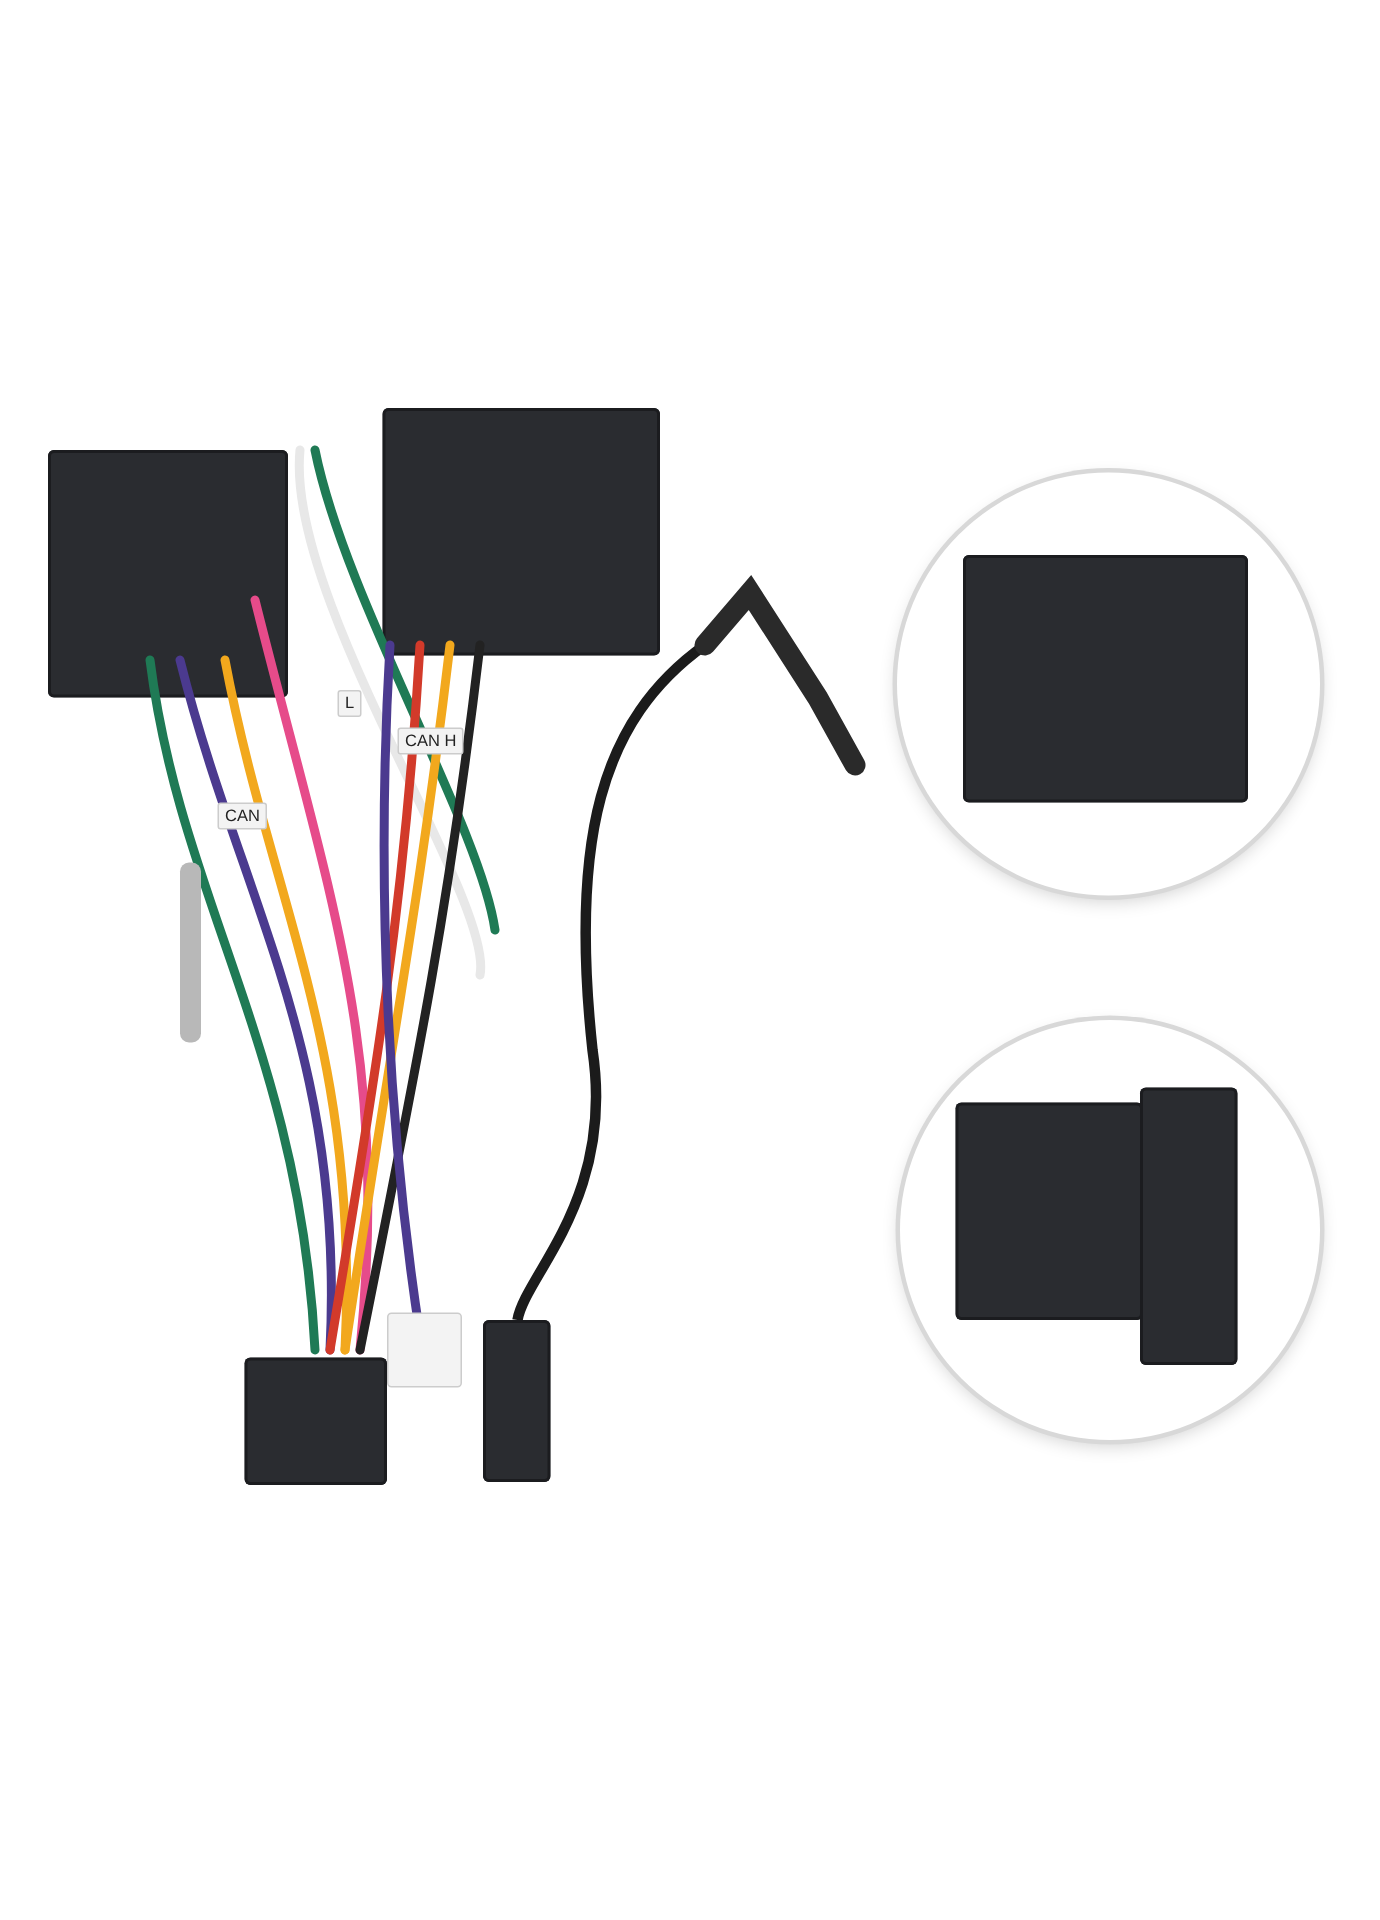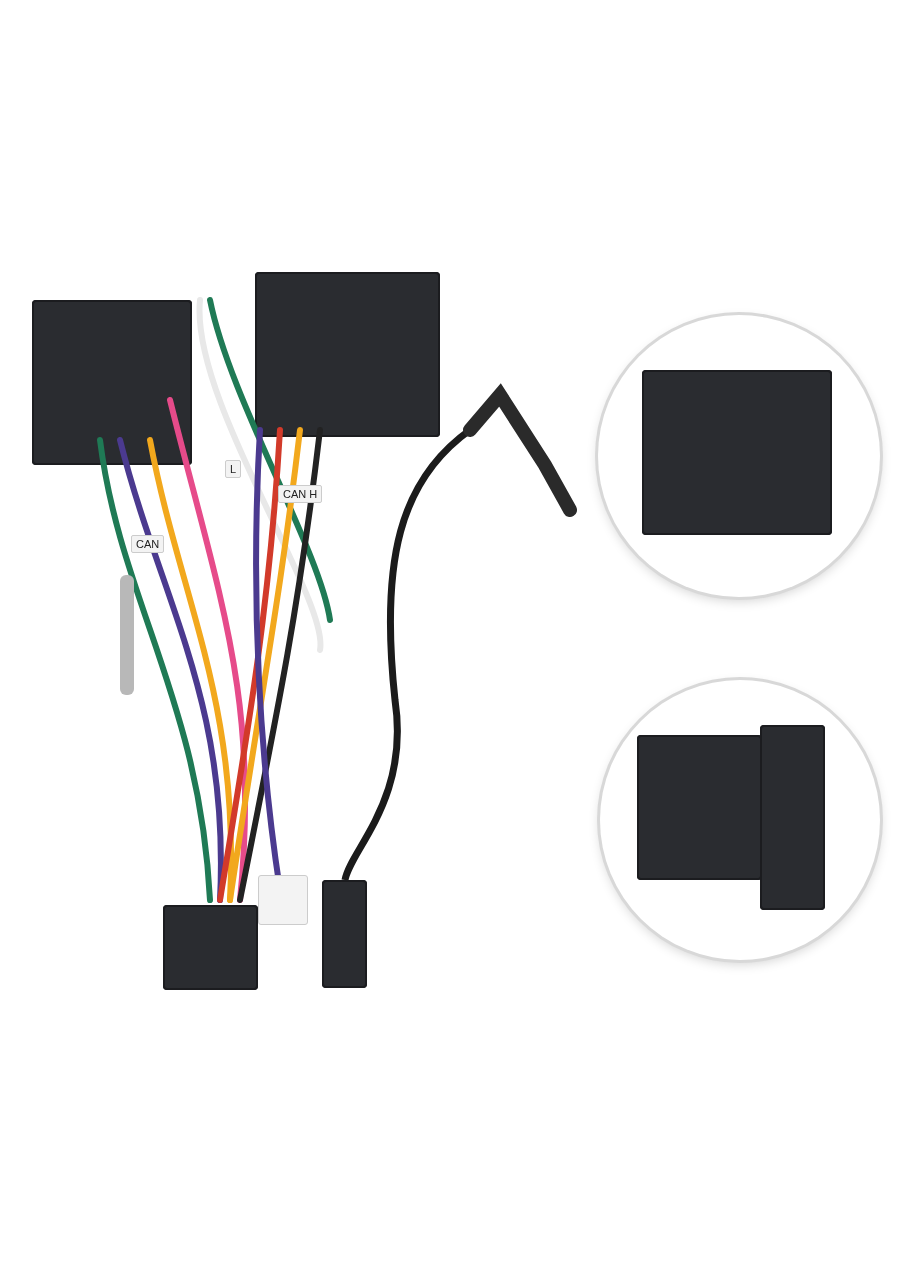--- a/index.html
+++ b/index.html
@@ -28,22 +28,22 @@
       <path d="M300 430 C280 600 260 700 230 900" stroke="#f2a81d"></path>
       <path d="M320 430 C300 600 280 700 240 900" stroke="#222"></path>
       <path d="M280 430 C270 600 250 720 220 900" stroke="#d23a2a"></path>
       <path d="M260 430 C250 600 260 760 280 890" stroke="#4b3a8f"></path>
     </g>
     <path d="M470 430 C400 480 380 560 395 700 C410 800 350 850 345 880" fill="none" stroke="#1b1b1b" stroke-width="7"></path>
     <path d="M470 430 L500 395 L545 465 L570 510" fill="none" stroke="#2a2a2a" stroke-width="14" stroke-linecap="round"></path>
     <rect x="120" y="575" width="14" height="120" rx="6" fill="#b8b8b8"></rect>
   </svg>
 
-  <div class="tag" style="left:131px;top:535px;">CAN</div>
-  <div class="tag" style="left:278px;top:485px;">CAN H</div>
+  <div class="tag" style="left:145px;top:535px;">CAN</div>
+  <div class="tag" style="left:265px;top:485px;">CAN H</div>
   <div class="tag" style="left:225px;top:460px;">L</div>
 
   <div class="abs connector" style="left:163px;top:905px;width:95px;height:85px;"></div>
   <div class="abs" style="left:258px;top:875px;width:48px;height:48px;background:#f3f3f3;border:1px solid #ccc;border-radius:3px;"></div>
   <div class="abs connector" style="left:322px;top:880px;width:45px;height:108px;"></div>
 
   <div class="abs circle" style="left:598px;top:315px;width:282px;height:282px;">
     <div class="abs connector" style="left:44px;top:55px;width:190px;height:165px;"></div>
   </div>
 

